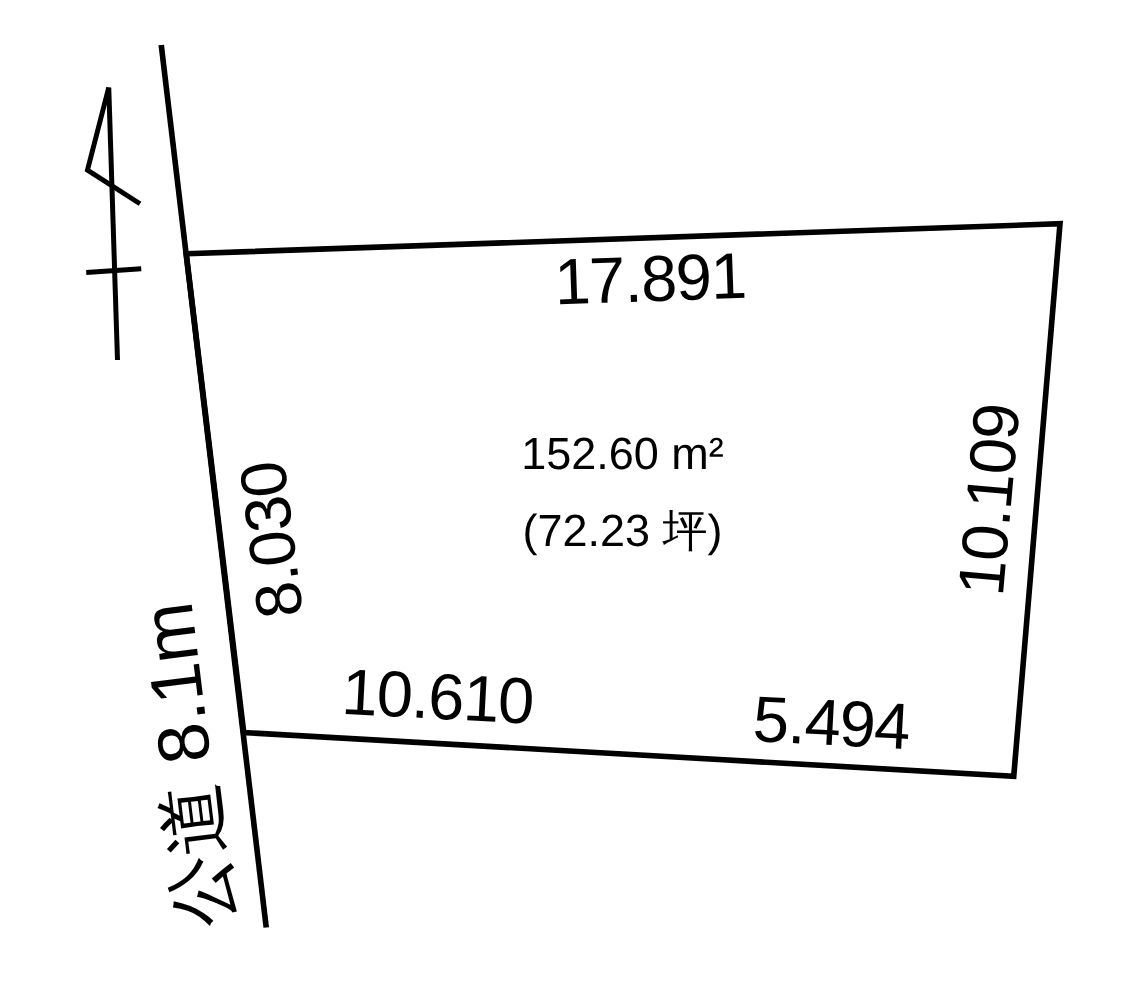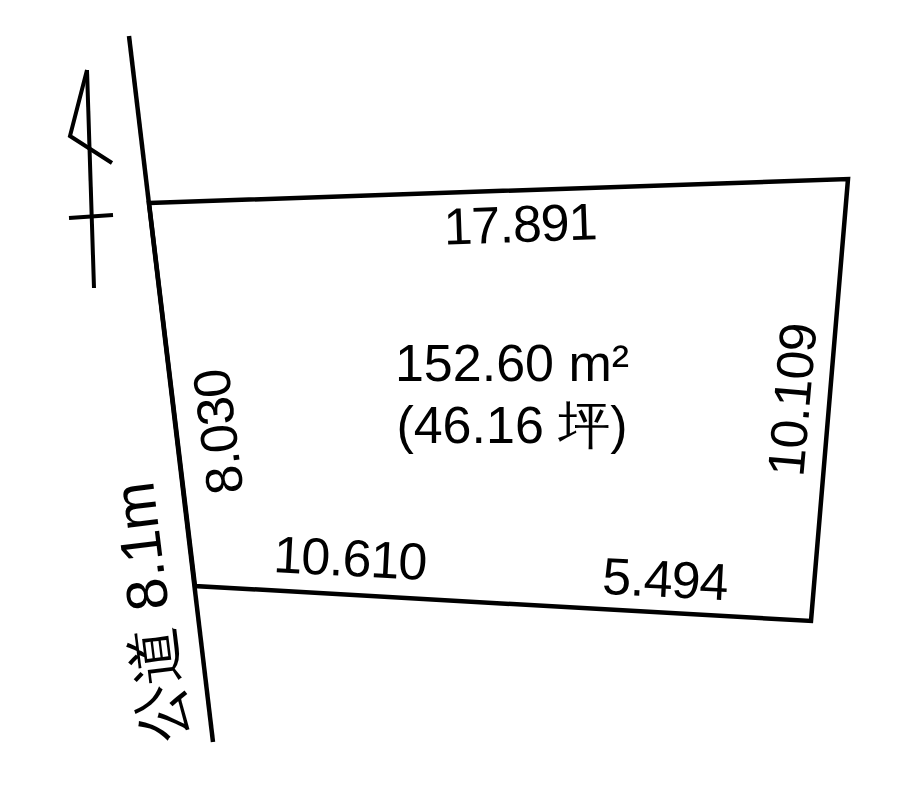--- a/index.html
+++ b/index.html
@@ -31,23 +31,23 @@
   .dim {
     font-size: 52px;
     letter-spacing: -1px;
   }
   .dim-top    { left: 520px; top: 224px; transform: translate(-50%,-50%) rotate(-2deg); }
   .dim-right  { left: 792px; top: 400px; transform: translate(-50%,-50%) rotate(-85deg); }
   .dim-left   { left: 218px; top: 432px; transform: translate(-50%,-50%) rotate(-97deg); }
   .dim-bottom-left  { left: 350px; top: 558px; transform: translate(-50%,-50%) rotate(3deg); }
   .dim-bottom-right { left: 665px; top: 579px; transform: translate(-50%,-50%) rotate(3deg); }
   .area-label {
-    left: 512px; top: 394px;
+    left: 498px; top: 394px;
     transform: translate(-50%,-50%);
-    font-size: 52px;
+    font-size: 36px;
     line-height: 62px;
     text-align: center;
   }
   .road-label {
     left: 150px; top: 612px;
     transform: translate(-50%,-50%) rotate(-97deg);
     font-size: 58px;
   }
 </style>
 </head>
@@ -73,18 +73,18 @@
   <div class="label dim dim-right">10.109</div>
 
   <div class="label dim dim-left">8.030</div>
 
   <div class="label dim dim-bottom-left">10.610</div>
 
   <div class="label dim dim-bottom-right">5.494</div>
 
   <div class="label area-label">
     <div>152.60 m²</div>
-    <div>(46.16 坪)</div>
+    <div>(72.23 坪)</div>
   </div>
 
   <div class="label road-label">公道 8.1m</div>
 
 </div>
 
 </body></html>

